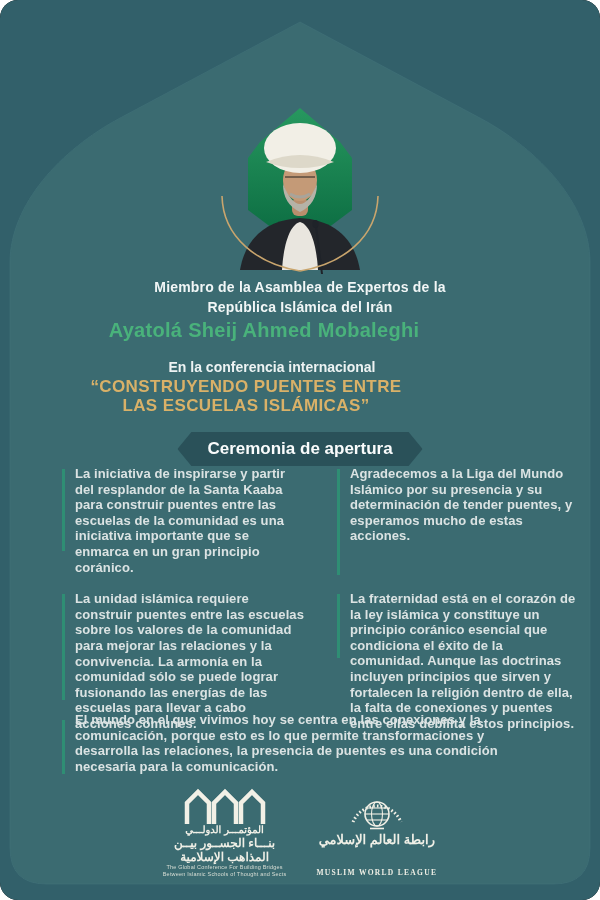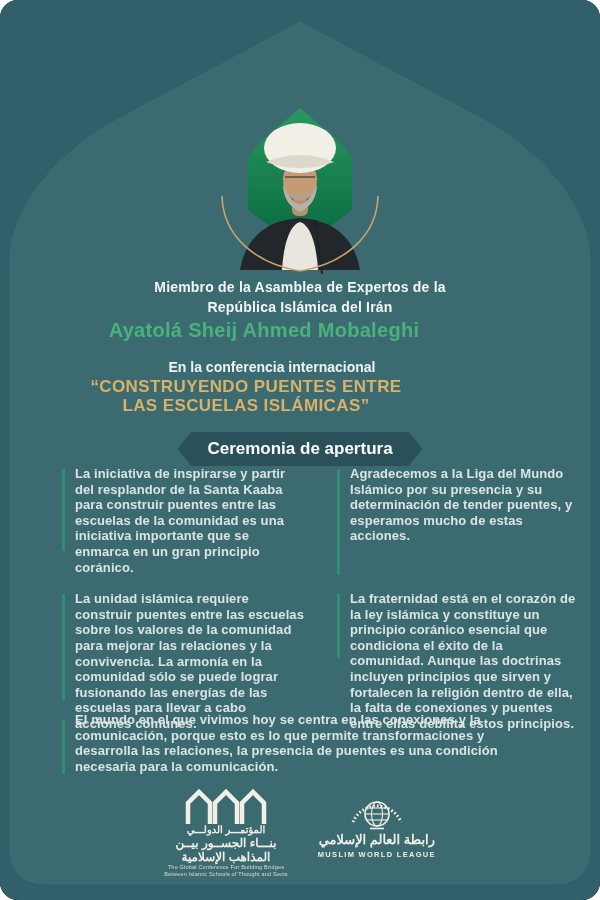--- a/index.html
+++ b/index.html
@@ -38,21 +38,21 @@
   .quote-bottom{position:absolute; top:712px; left:62px; width:486px; display:flex; gap:10px; align-items:flex-end;}
   .quote-bottom .qbar{height:54px;}
 
   .logos{position:absolute; top:788px; left:0; width:600px;
     display:flex; justify-content:center; align-items:flex-start; gap:30px;}
   .logo{display:flex; flex-direction:column; align-items:center; color:#EFEFE6;}
   .logo .ar-sm{font-size:10px; line-height:1.15; font-weight:700;}
   .logo .ar-lg{font-size:12px; line-height:1.2; font-weight:700;}
   .logo .en-tiny{font-size:5.5px; line-height:1.25; letter-spacing:.2px; color:#D9DFD6; text-align:center;}
   .logo .ar-mwl{font-size:13px; font-weight:700; margin-top:2px;}
-  .logo .en-mwl{font-size:7.5px; font-weight:700; letter-spacing:1.3px; margin-top:3px; color:#EFEFE6;}
+  .logo .en-mwl{font-size:7.5px; font-weight:700; letter-spacing:1.3px; margin-top:21px; color:#EFEFE6;font-family:Liberation Serif, serif;}
 </style>
 </head>
 <body>
 
 <div class="poster">
 
   <svg class="bg-svg" width="600" height="900" viewBox="0 0 600 900">
     <rect x="0" y="0" width="600" height="900" fill="#32606A"></rect>
     <path d="M300,22 L120,118 C60,150 10,205 10,262 L10,848 Q10,884 46,884 L554,884 Q590,884 590,848 L590,262 C590,205 540,150 480,118 Z" fill="#3B6B71"></path>
     <path d="M300,22 L120,118 C60,150 10,205 10,262 L10,848 Q10,884 46,884 L554,884 Q590,884 590,848 L590,262 C590,205 540,150 480,118 Z" fill="none" stroke="#44747C" stroke-width="1" opacity="0.5"></path>

